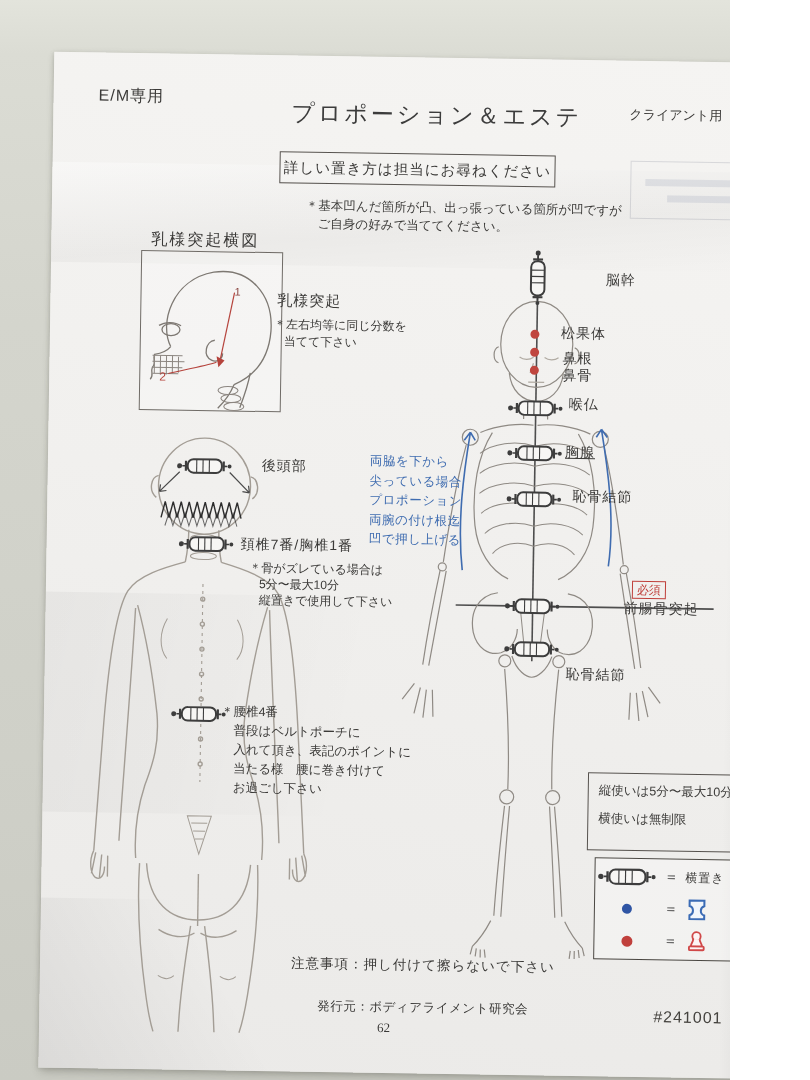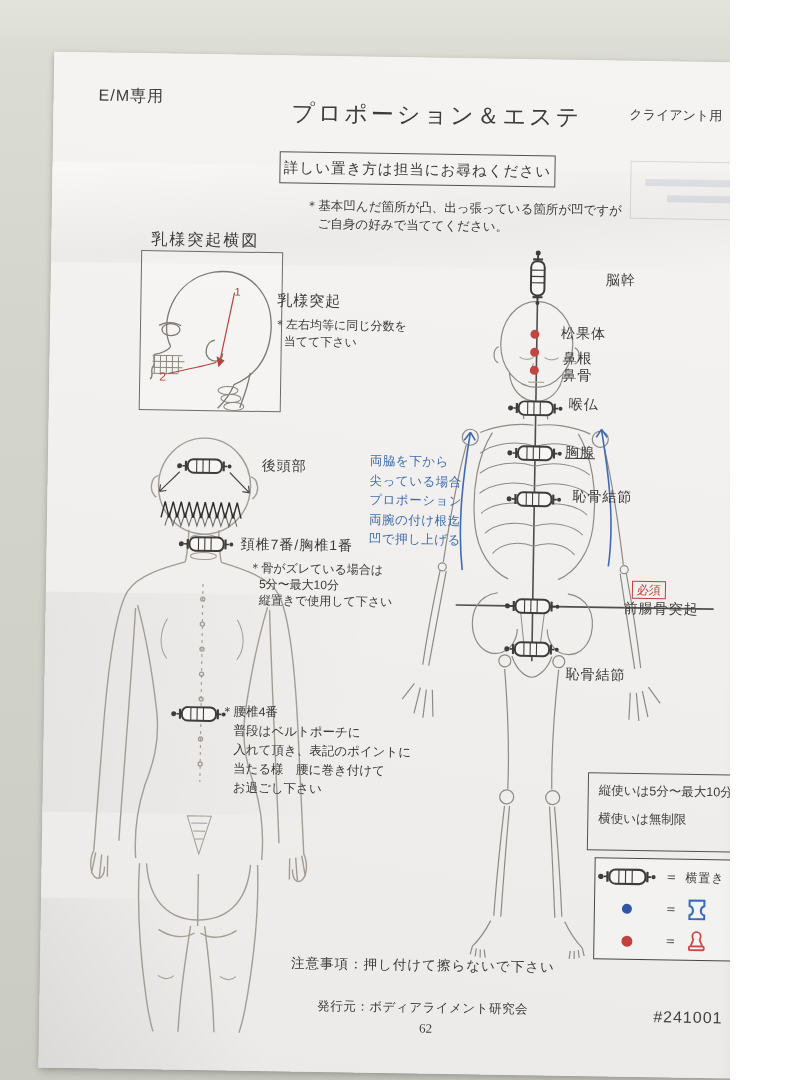--- a/index.html
+++ b/index.html
@@ -56,21 +56,21 @@
   .legend-box{left:553px;top:797px;width:150px;height:100px;border:1.4px solid #4a4742;background:rgba(255,255,255,.3);
     display:flex;flex-direction:column;justify-content:center;gap:2px;}
   .lg-row{display:flex;align-items:center;height:30px;}
   .lg-c1{width:64px;display:flex;justify-content:center;align-items:center;}
   .lg-c2{width:24px;text-align:center;font-size:14px;color:#3d3d3d;}
   .lg-c3{width:50px;display:flex;justify-content:flex-start;align-items:center;padding-left:2px;font-size:12px;letter-spacing:1px;}
   .dotb{width:10px;height:10px;border-radius:50%;background:#2f55a4;}
   .dotr{width:11px;height:11px;border-radius:50%;background:#c0403c;}
   .caution{left:251px;top:899px;font-size:13.5px;letter-spacing:1px;}
   .publisher{left:278px;top:942px;font-size:12.5px;letter-spacing:.5px;}
-  .pagenum{left:338px;top:963px;font-size:13px;font-family:"Liberation Serif","DejaVu Serif",serif;margin-left:42px;}
+  .pagenum{left:338px;top:963px;font-size:13px;font-family:"Liberation Serif","DejaVu Serif",serif;}
   .code{left:614px;top:947px;font-size:16px;letter-spacing:1px;color:#45433f;}
   svg{overflow:visible;}
 </style>
 </head>
 <body>
 
 <svg width="0" height="0" style="position:absolute">
   <defs>
     <g id="devH" stroke="#3d3d3d">
       <circle cx="-28" cy="0" r="2.8" fill="#3d3d3d" stroke="none"></circle>

